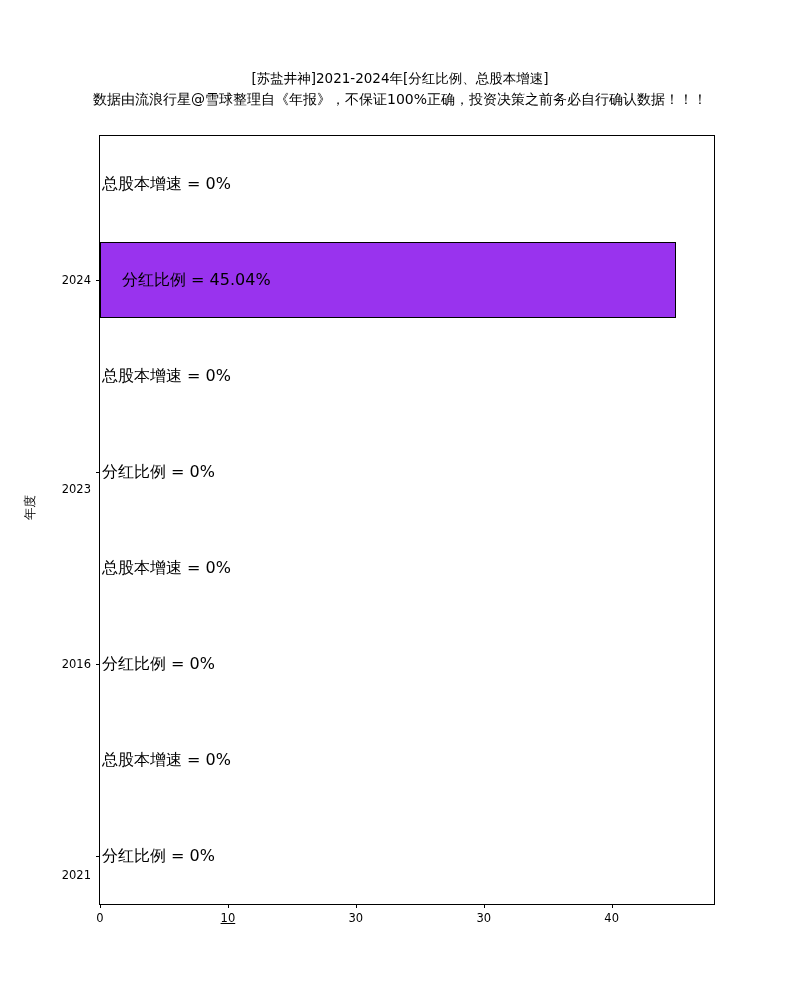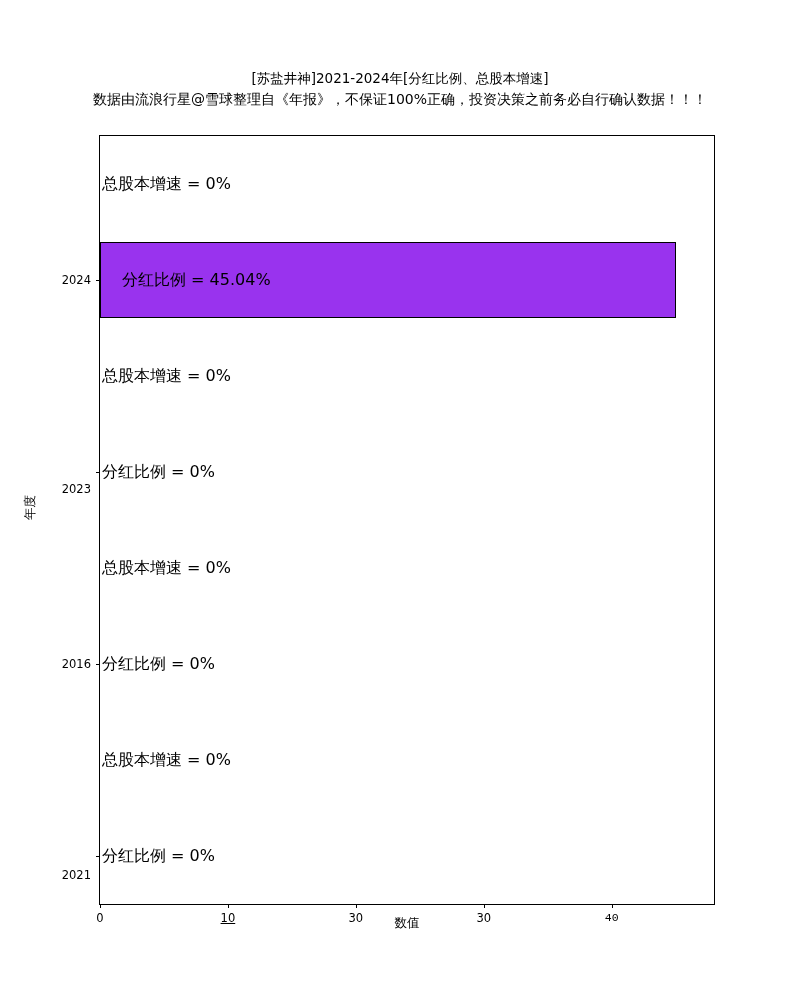--- a/index.html
+++ b/index.html
@@ -150,21 +150,20 @@
         <div class="ytick" style="top: 144px;">2024</div>
         <div class="ytick-mark" style="top: 144px;"></div>
         <div class="xtick" style="left: 0px;">0</div>
         <div class="xtick-mark" style="left: 0px;"></div>
         <div class="xtick" style="left: 127.917px; text-decoration: underline;">10</div>
         <div class="xtick-mark" style="left: 127.917px;"></div>
         <div class="xtick" style="left: 255.833px;">30</div>
         <div class="xtick-mark" style="left: 255.833px;"></div>
         <div class="xtick" style="left: 383.75px;">30</div>
         <div class="xtick-mark" style="left: 383.75px;"></div>
-        <div class="xtick" style="left: 511.667px; font-family: Liberation Mono, monospace;">40</div>
+        <div class="xtick" style="left: 511.667px;">40</div>
         <div class="xtick-mark" style="left: 511.667px;"></div>
       </div>
   </div>
 
-  <div class="xlabel">数值</div>
   <div class="ylabel">年度</div>
 
 </div>
 
 </body></html>

